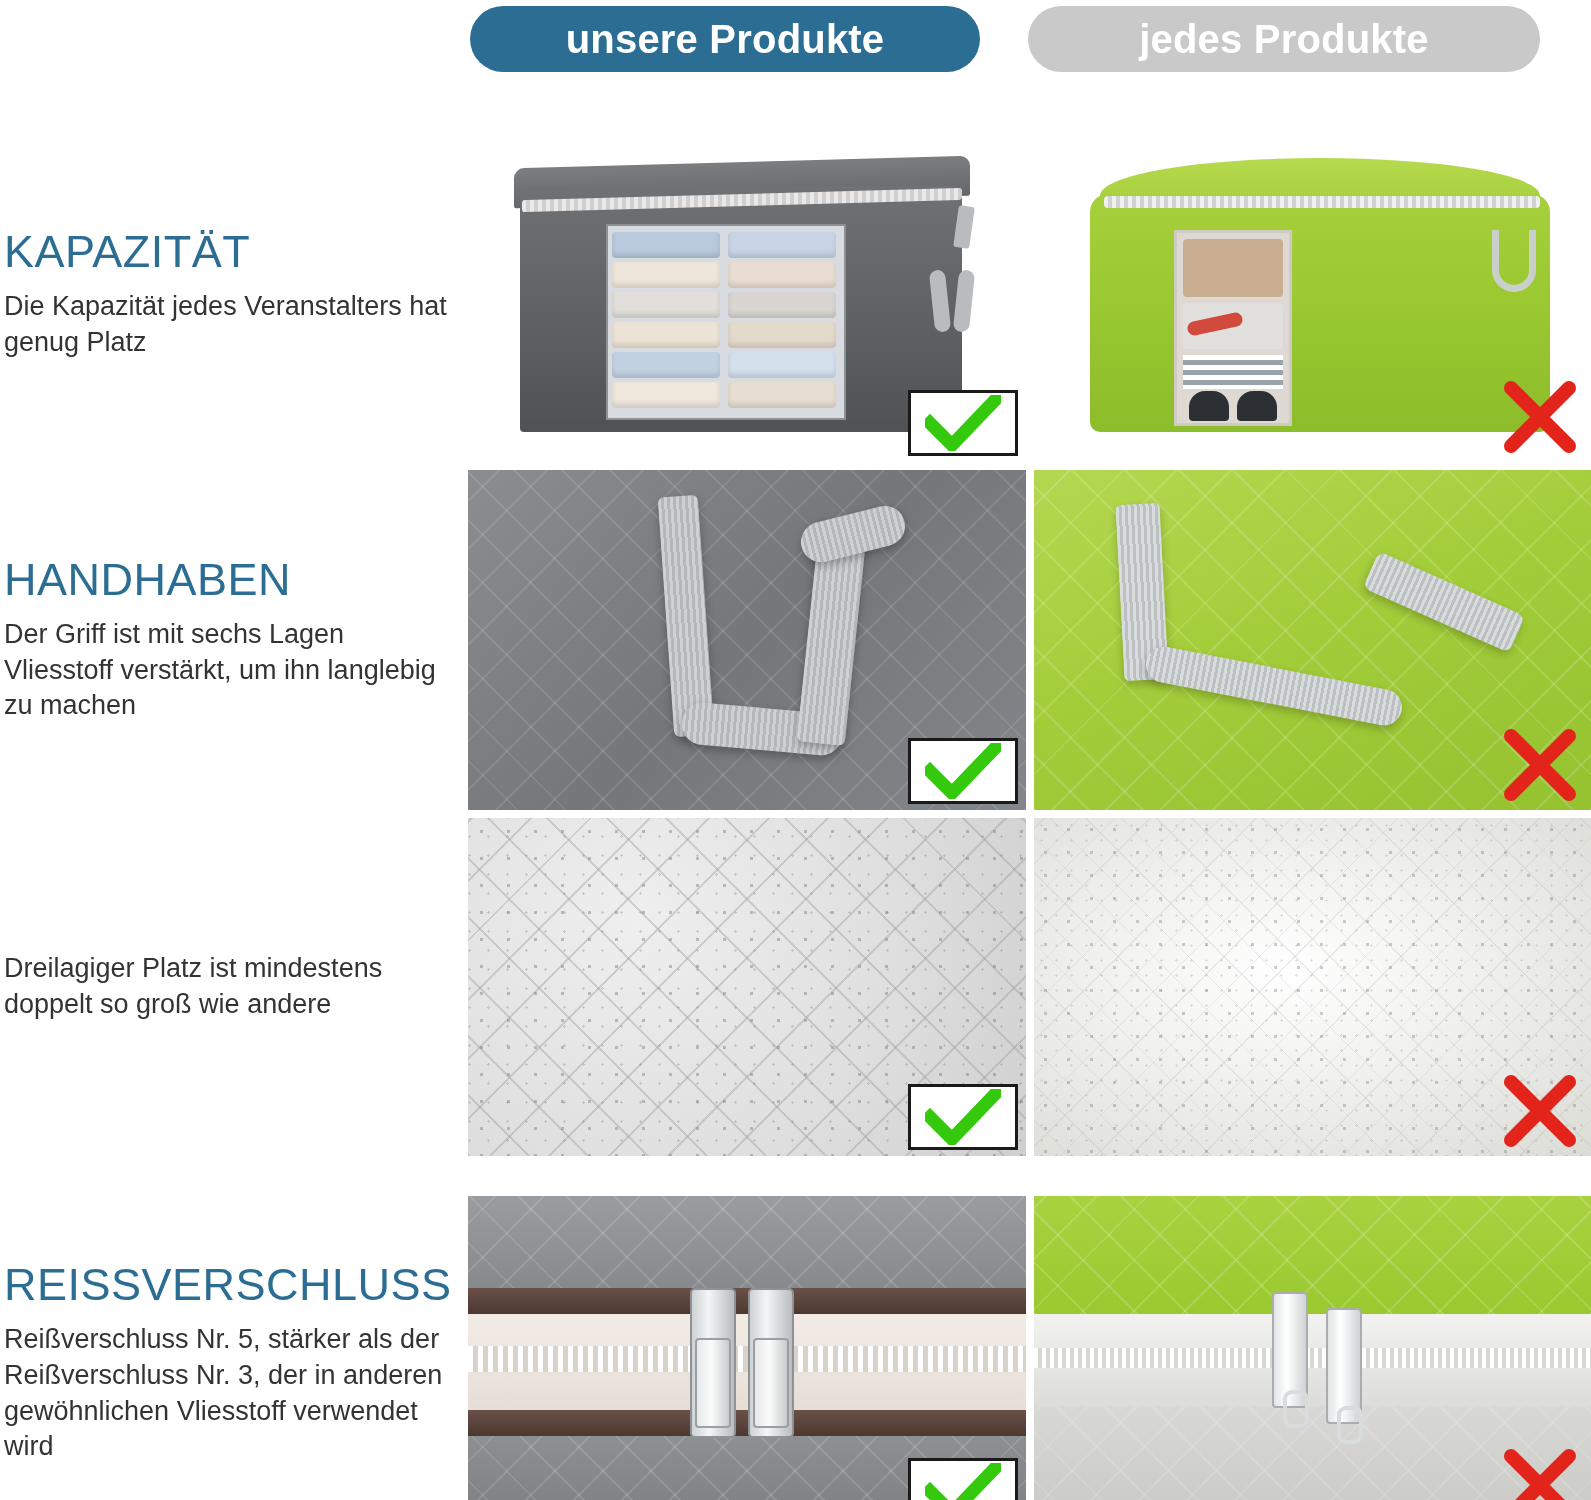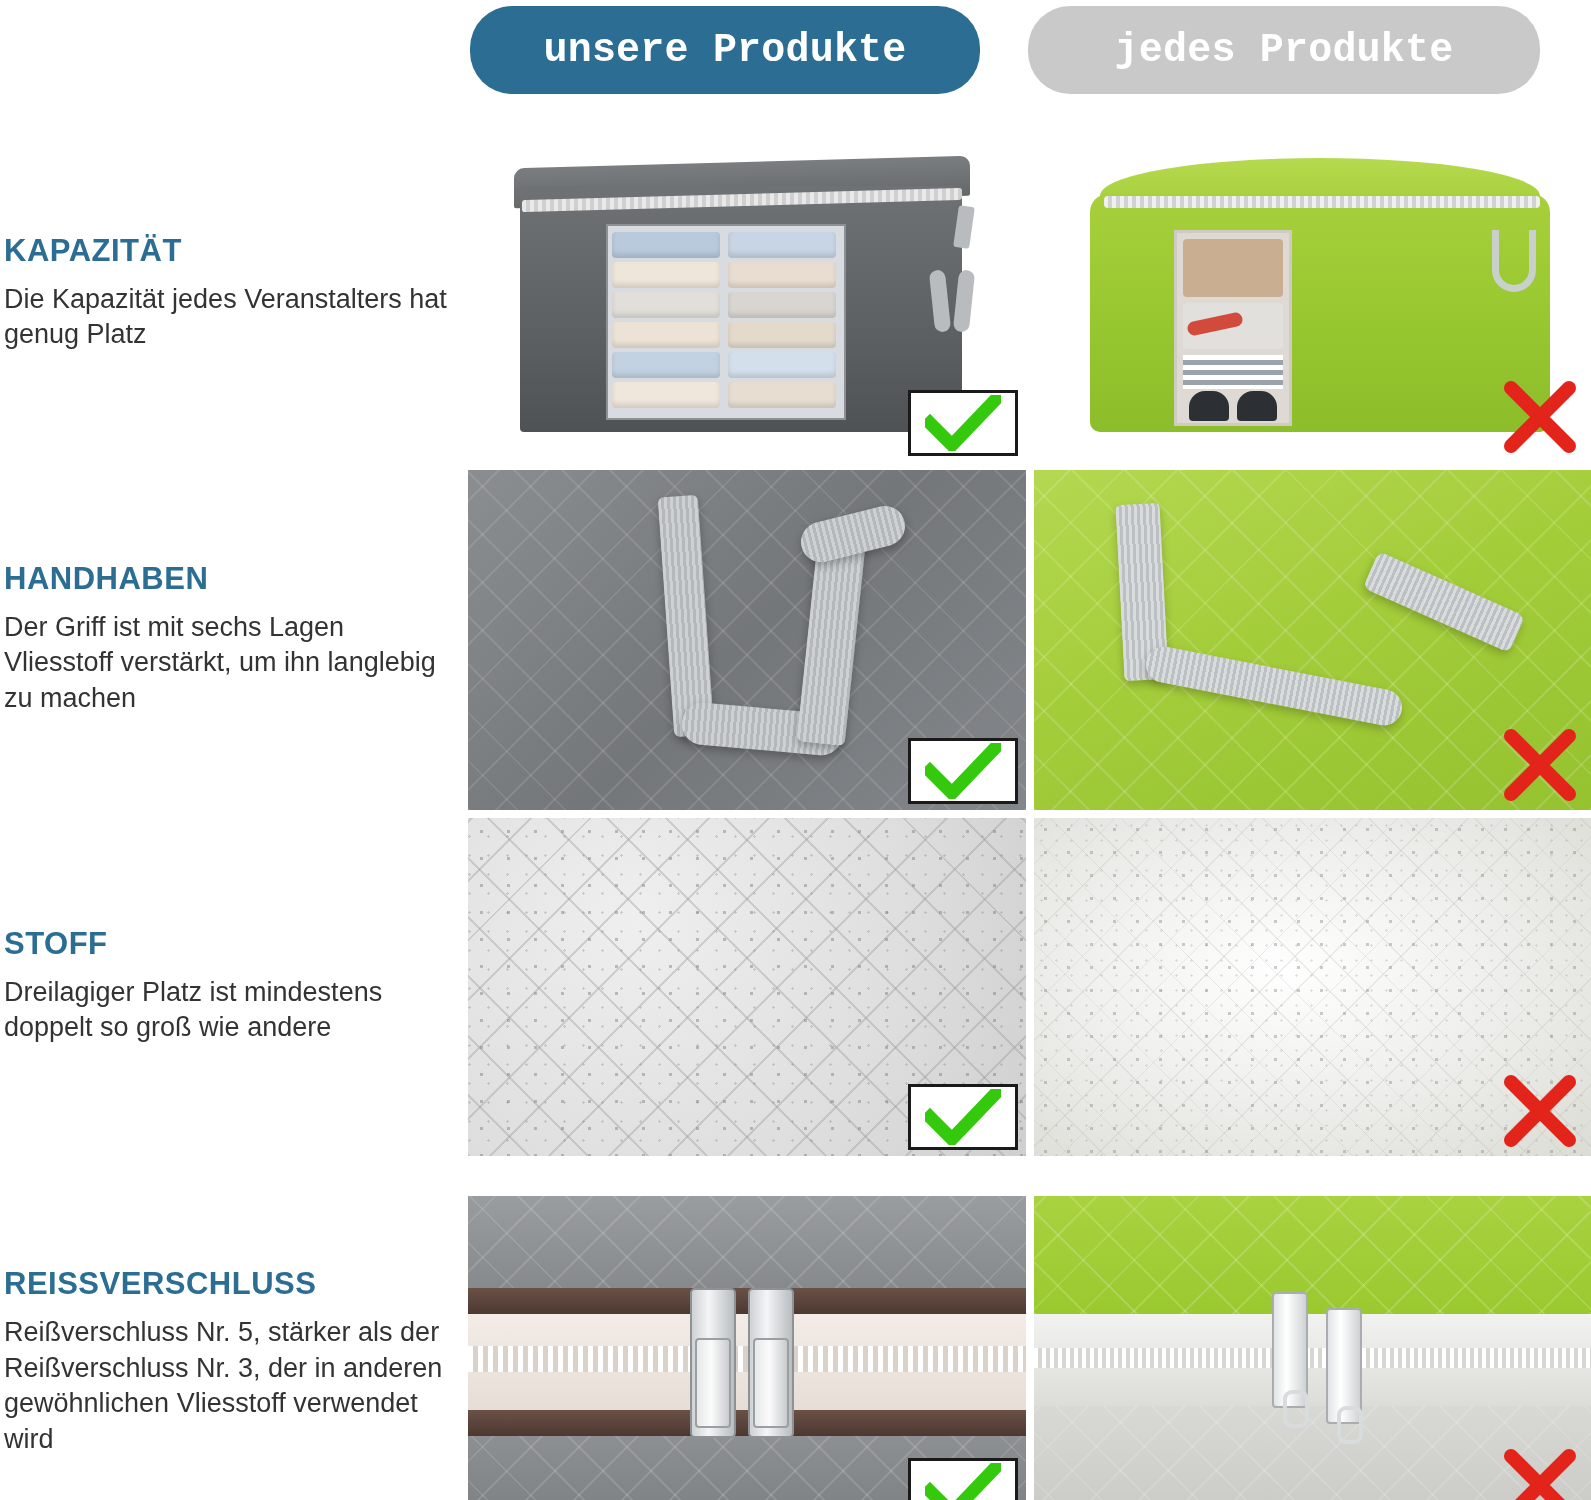--- a/index.html
+++ b/index.html
@@ -26,29 +26,28 @@
   .tabs {
     position: absolute;
     top: 6px;
     left: 470px;
     width: 1110px;
     height: 82px;
     display: flex;
     gap: 48px;
   }
   .tab {
-    height: 88px;
+    height: 66px;
     border-radius: 42px;
     display: flex;
     align-items: center;
     justify-content: center;
     font-size: 40px;
     font-weight: bold;
     letter-spacing: 0.2px;
-    font-family: Liberation Mono, monospace;
   }
   .tab-ours {
     width: 510px;
     background: #2b6d93;
     color: #ffffff;
   }
   .tab-others {
     width: 512px;
     background: #c9c9c9;
     color: #ffffff;
@@ -64,22 +63,22 @@
   .row-text {
     width: 468px;
     padding-left: 4px;
     padding-right: 14px;
     display: flex;
     flex-direction: column;
     justify-content: center;
   }
   .row-title {
     color: #2b6d93;
-    font-size: 31px;
-    font-weight: bold;
+    font-size: 45px;
+    font-weight: normal;
     letter-spacing: 0.5px;
     margin-bottom: 14px;
     line-height: 1.05;
   }
   .row-desc {
     color: #333333;
     font-size: 27px;
     line-height: 1.32;
   }
 
@@ -488,21 +487,20 @@
       <div class="badge cross">
         <svg class="cross-svg" viewBox="0 0 74 74">
           <path d="M8 8 L66 66 M66 8 L8 66" stroke="#e2241b" stroke-width="14" stroke-linecap="round"></path>
         </svg>
       </div>
     </div>
   </div>
 
   <div class="row r3">
     <div class="row-text">
-      <div class="row-title">STOFF</div>
       <div class="row-desc">Dreilagiger Platz ist mindestens doppelt so groß wie andere</div>
     </div>
 
     <div class="cellwrap cell-ours">
       <div class="photo fabric-ours"></div>
       <div class="badge">
         <svg class="check-svg" viewBox="0 0 76 56">
           <path d="M5 28 L27 50 L71 4" fill="none" stroke="#35c90d" stroke-width="13" stroke-linecap="square"></path>
         </svg>
       </div>

